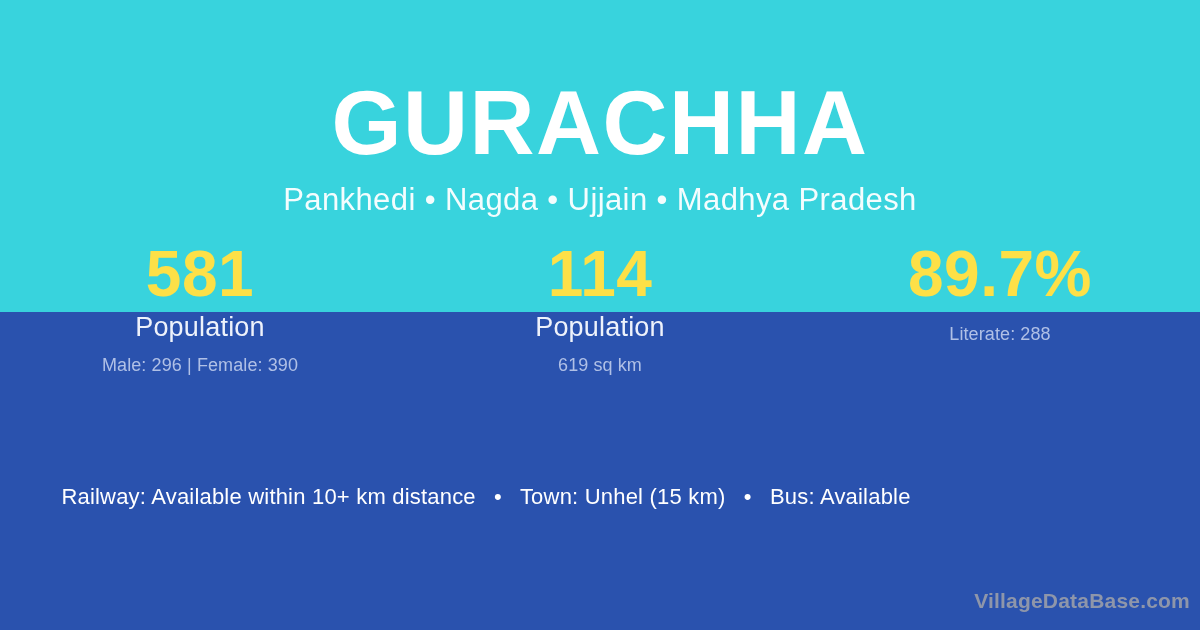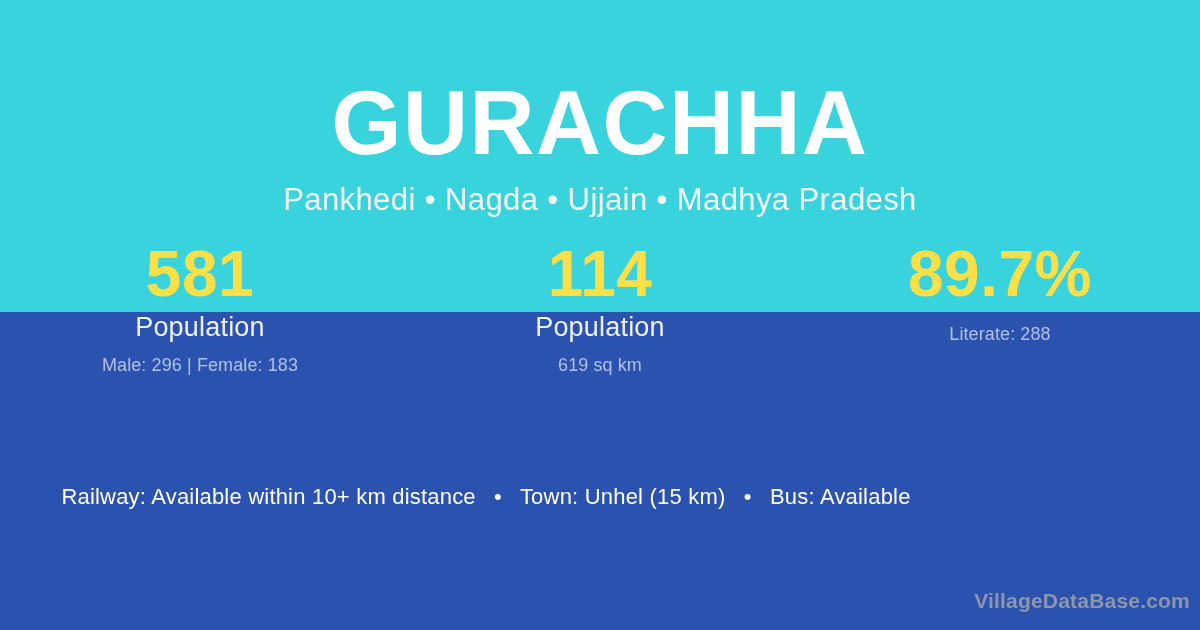--- a/index.html
+++ b/index.html
@@ -150,21 +150,21 @@
   <div id="header">
     <div id="village-title">GURACHHA</div>
     <div id="village-location">Pankhedi • Nagda • Ujjain • Madhya Pradesh</div>
   </div>
 
   <div id="stats-row">
 
     <div class="stat-block">
       <div class="stat-value">581</div>
       <div class="stat-label">Population</div>
-      <div class="stat-sub">Male: 296 | Female: 183</div>
+      <div class="stat-sub">Male: 296 | Female: 390</div>
     </div>
 
     <div class="stat-block">
       <div class="stat-value">114</div>
       <div class="stat-label">Population</div>
       <div class="stat-sub">619 sq km</div>
     </div>
 
     <div class="stat-block">
       <div class="stat-value">89.7%</div>

